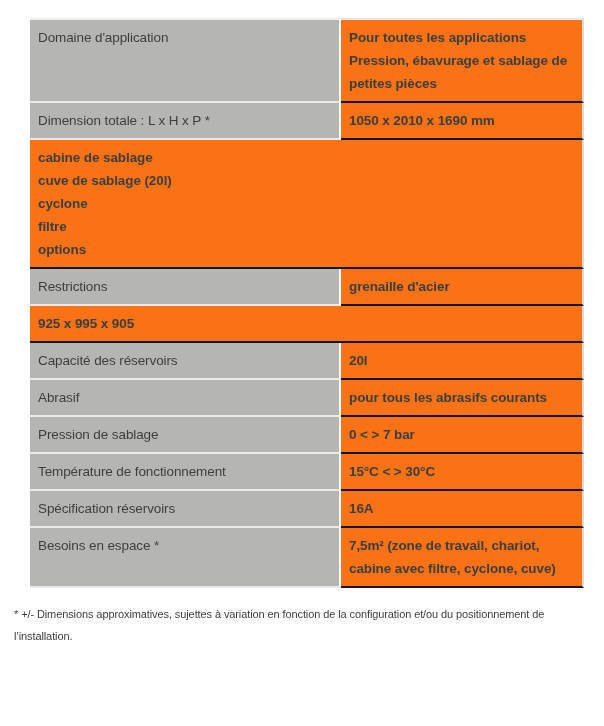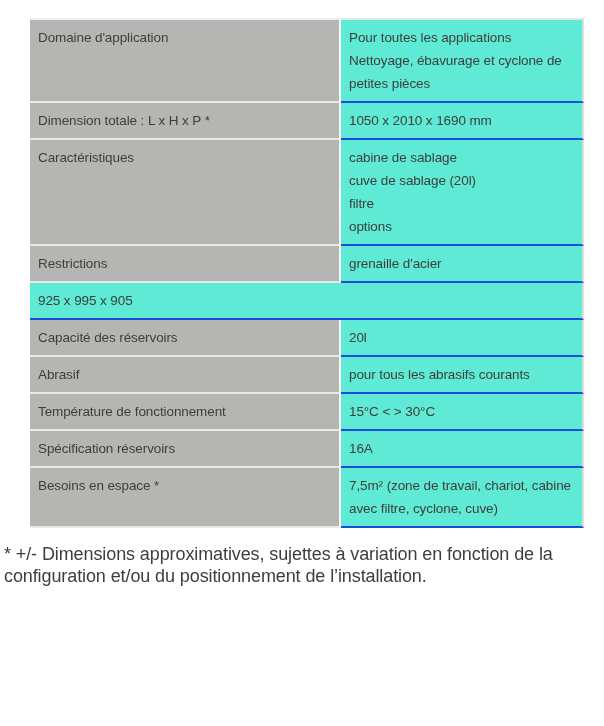--- a/index.html
+++ b/index.html
@@ -33,65 +33,66 @@
   }
   .label-cell {
     width: 311px;
     flex: 0 0 311px;
     background: #b5b5b3;
     border-bottom: 2px solid #e9e9e7;
     border-right: 2px solid #fcfcfa;
   }
   .value-cell {
     flex: 1 1 auto;
-    background: #5eead4;
-    border-bottom: 2px solid #1d4ed8;
+    background: #f97316;
+    border-bottom: 2px solid #0f172a;
     border-right: 2px solid #dcdcdb;
+    font-weight: bold;
   }
   .spec-row:first-child .value-cell {
     border-top: 2px solid #e6e6e4;
   }
   .spec-row:first-child .label-cell {
     border-top: 2px solid #eeeeec;
   }
   .value-line {
     display: block;
   }
   .footnote {
-    margin: 15px 10px 0 4px;
+    margin: 15px 10px 0 14px;
     width: 568px;
-    font-size: 18px;
+    font-size: 11px;
     line-height: 22px;
     letter-spacing: -0.1px;
     color: #3e3e3c;
   }
 </style>
 </head>
 <body>
 
 <div class="spec-sheet">
   <div class="spec-table" id="spec-table-body">
       <div class="spec-row">
         <div class="cell label-cell">Domaine d'application</div>
         <div class="cell value-cell">
           <div class="value-line">Pour toutes les applications</div>
-          <div class="value-line">Nettoyage, ébavurage et cyclone de petites pièces</div>
+          <div class="value-line">Pression, ébavurage et sablage de petites pièces</div>
         </div>
       </div>
       <div class="spec-row">
         <div class="cell label-cell">Dimension totale : L x H x P *</div>
         <div class="cell value-cell">
           <div class="value-line">1050 x 2010 x 1690 mm</div>
         </div>
       </div>
       <div class="spec-row">
-        <div class="cell label-cell">Caractéristiques</div>
         <div class="cell value-cell">
           <div class="value-line">cabine de sablage</div>
           <div class="value-line">cuve de sablage (20l)</div>
+          <div class="value-line">cyclone</div>
           <div class="value-line">filtre</div>
           <div class="value-line">options</div>
         </div>
       </div>
       <div class="spec-row">
         <div class="cell label-cell">Restrictions</div>
         <div class="cell value-cell">
           <div class="value-line">grenaille d'acier</div>
         </div>
       </div>
@@ -106,20 +107,26 @@
           <div class="value-line">20l</div>
         </div>
       </div>
       <div class="spec-row">
         <div class="cell label-cell">Abrasif</div>
         <div class="cell value-cell">
           <div class="value-line">pour tous les abrasifs courants</div>
         </div>
       </div>
       <div class="spec-row">
+        <div class="cell label-cell">Pression de sablage</div>
+        <div class="cell value-cell">
+          <div class="value-line">0 &lt; &gt; 7 bar</div>
+        </div>
+      </div>
+      <div class="spec-row">
         <div class="cell label-cell">Température de fonctionnement</div>
         <div class="cell value-cell">
           <div class="value-line">15°C &lt; &gt; 30°C</div>
         </div>
       </div>
       <div class="spec-row">
         <div class="cell label-cell">Spécification réservoirs</div>
         <div class="cell value-cell">
           <div class="value-line">16A</div>
         </div>

